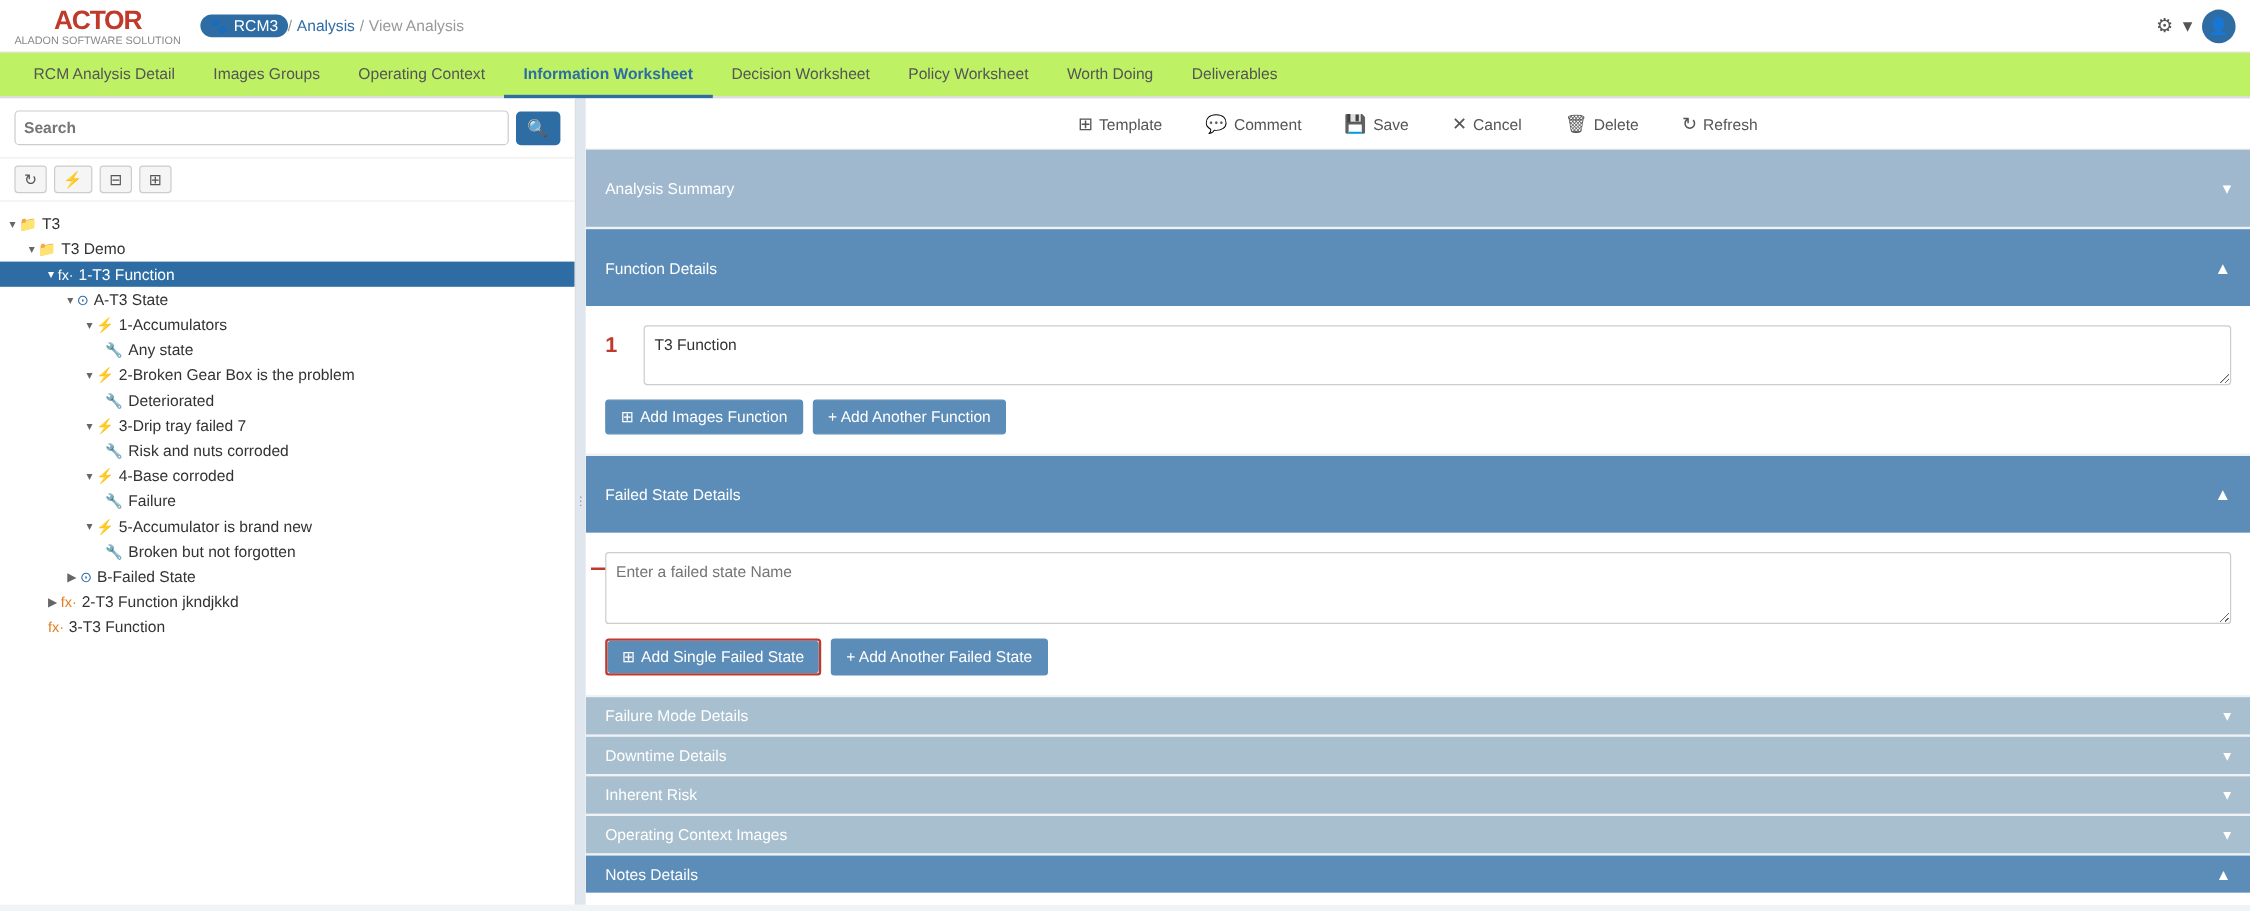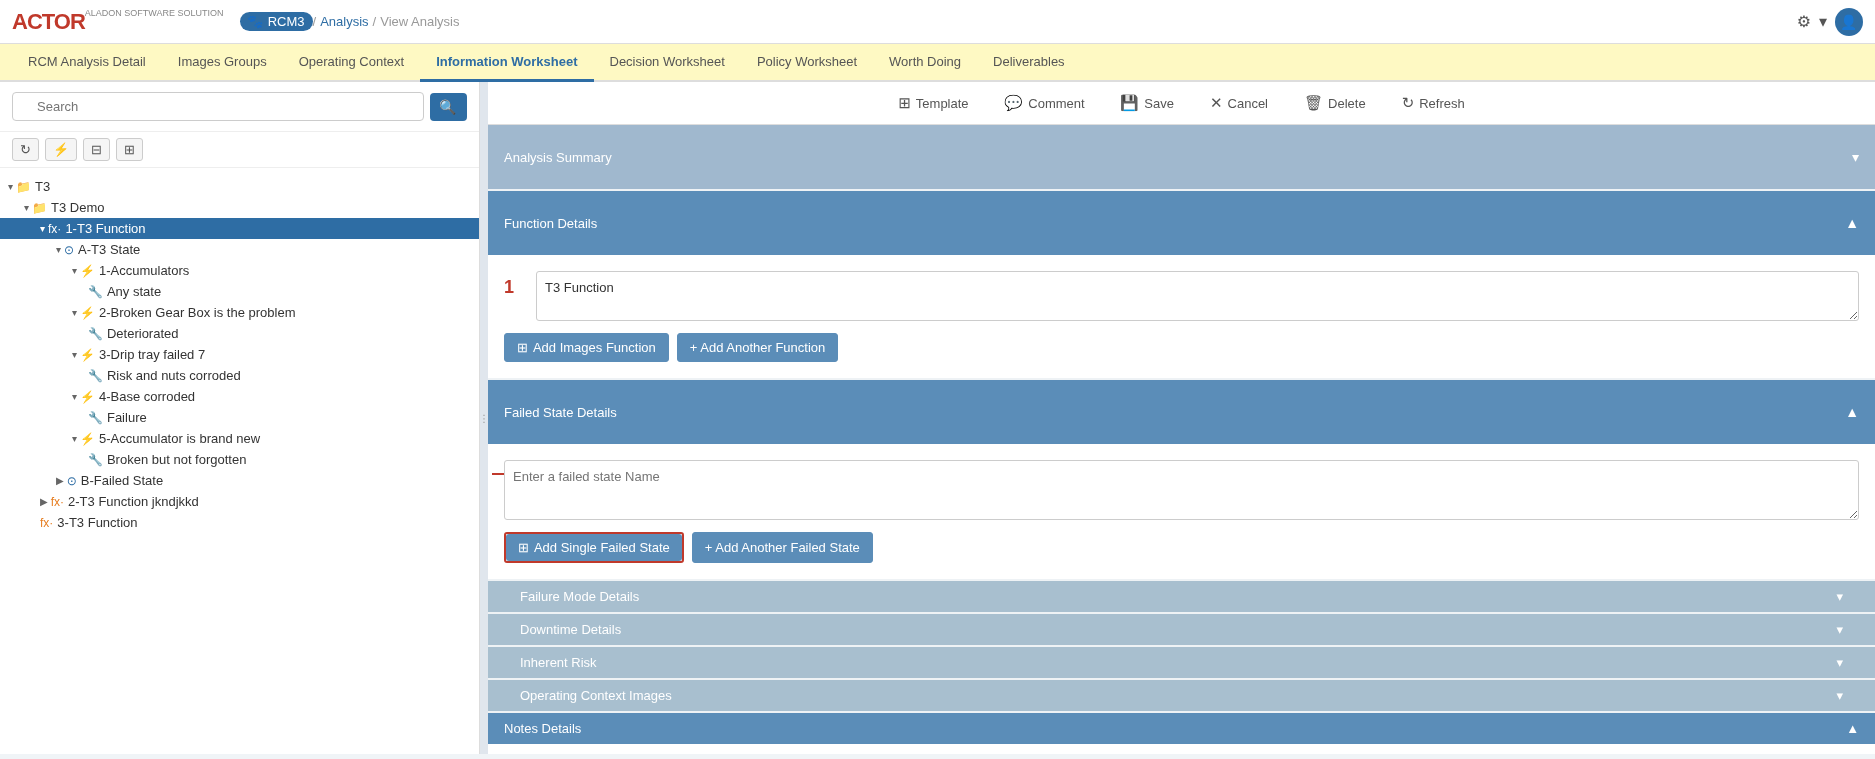--- a/index.html
+++ b/index.html
@@ -15,21 +15,21 @@
     .logo-sub { font-size: 9px; color: #888; line-height: 1; }
     .logo-badge { display: flex; align-items: center; gap: 4px; background: #2e6da4; color: #fff; border-radius: 12px; padding: 2px 8px; font-size: 11px; }
     .breadcrumb { display: flex; align-items: center; gap: 4px; color: #555; font-size: 13px; }
     .breadcrumb a { color: #2e6da4; text-decoration: none; }
     .breadcrumb span { color: #999; }
     .top-bar-right { margin-left: auto; display: flex; align-items: center; gap: 8px; }
     .top-bar-icon { color: #555; font-size: 16px; cursor: pointer; }
 
     
     .tab-bar {
-      display: flex; background: #fef9c3; border-bottom: 2px solid #ddd;
+      display: flex; background: #bef264; border-bottom: 2px solid #ddd;
       padding: 0 12px;
     }
     .tab-item {
       padding: 10px 16px; cursor: pointer; color: #555; font-size: 13px;
       border-bottom: 3px solid transparent; margin-bottom: -2px;
     }
     .tab-item.active { color: #2e6da4; border-bottom-color: #2e6da4; font-weight: bold; }
 
     
     .main-layout { display: flex; height: calc(100vh - 87px); }
@@ -39,21 +39,21 @@
       width: 480px; min-width: 480px; background: #fff;
       border-right: 1px solid #ddd; display: flex; flex-direction: column;
       overflow: hidden;
     }
     .search-bar {
       display: flex; align-items: center; padding: 10px 12px; gap: 6px;
       border-bottom: 1px solid #eee;
     }
     .search-input {
       flex: 1; border: 1px solid #ccc; border-radius: 4px;
-      padding: 6px 24px; font-size: 13px; color: #333;
+      padding: 6px 7px; font-size: 13px; color: #333; font-weight: bold;
     }
     .search-btn {
       background: #2e6da4; color: #fff; border: none; border-radius: 4px;
       padding: 6px 10px; cursor: pointer; font-size: 14px;
     }
     .tree-toolbar {
       display: flex; align-items: center; gap: 6px; padding: 6px 12px;
       border-bottom: 1px solid #eee;
     }
     .tree-toolbar-btn {
@@ -131,21 +131,21 @@
     
     .failed-state-row { display: flex; align-items: flex-start; margin-bottom: 12px; position: relative; }
     .failed-state-textarea {
       flex: 1; border: 1px solid #ccc; border-radius: 3px;
       padding: 8px; font-size: 13px; color: #aaa; resize: vertical;
       min-height: 60px; font-family: Arial, sans-serif;
     }
 
     
     .collapsed-section-header {
-      background: #a8bfcf; color: #fff; padding: 8px 32px;
+      background: #a8bfcf; color: #fff; padding: 8px 16px;
       display: flex; justify-content: space-between; align-items: center;
       margin-bottom: 2px; cursor: pointer; font-size: 13px;
     }
     .notes-section-header {
       background: #5b8db8; color: #fff; padding: 8px 16px;
       display: flex; justify-content: space-between; align-items: center;
       margin-bottom: 0; cursor: pointer; font-size: 13px;
     }
     .notes-content { background: #fff; padding: 10px 16px; }
     .notes-row { display: flex; justify-content: space-between; color: #0c4a6e; font-size: 13px; padding: 4px 0; margin-left: 30px; }
@@ -154,21 +154,21 @@
     
     .btn-highlight-box {
       border: 2px solid #c0392b; border-radius: 3px; display: inline-flex;
     }
   </style>
 </head>
 <body>
 
 <div class="top-bar">
   <div class="logo">
-    <div style="display:flex;flex-direction:row;align-items:flex-start;">
+    <div style="display:flex;flex-direction:column;align-items:center;">
       <span class="logo-text">ACTOR</span>
       <span class="logo-sub">ALADON SOFTWARE SOLUTION</span>
     </div>
   </div>
   <div class="logo-badge">
     <span>🐾</span>
     <span>RCM3</span>
   </div>
   <div class="breadcrumb">
     <span> / </span>

